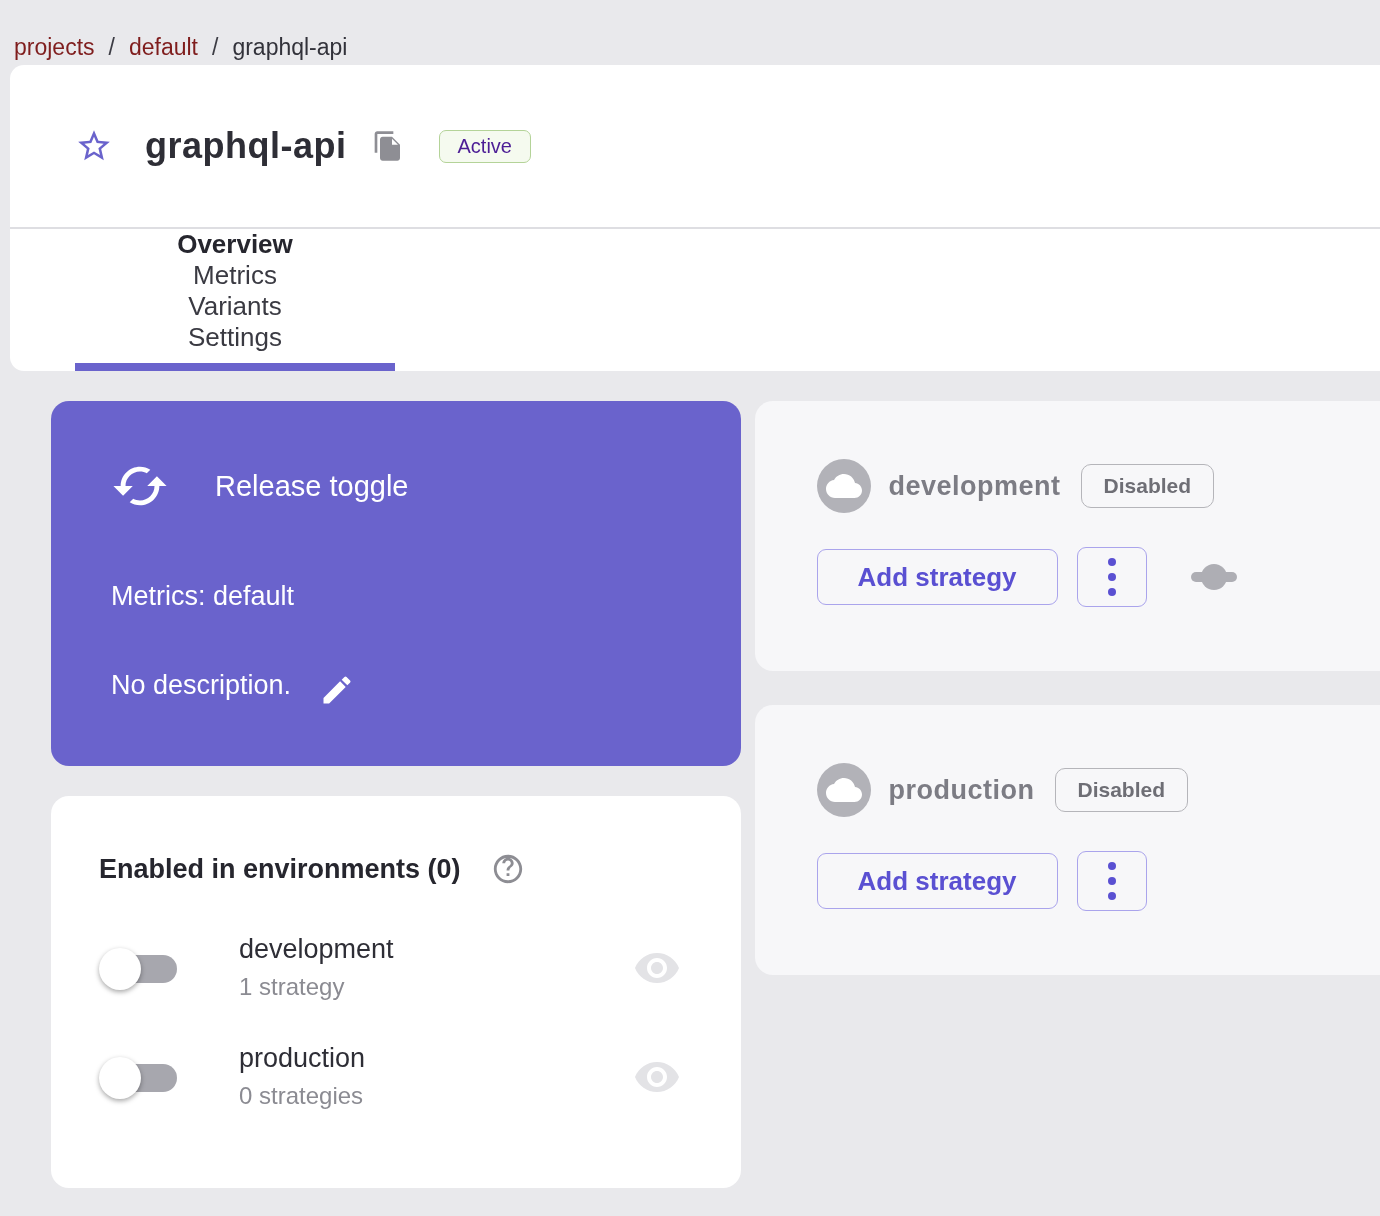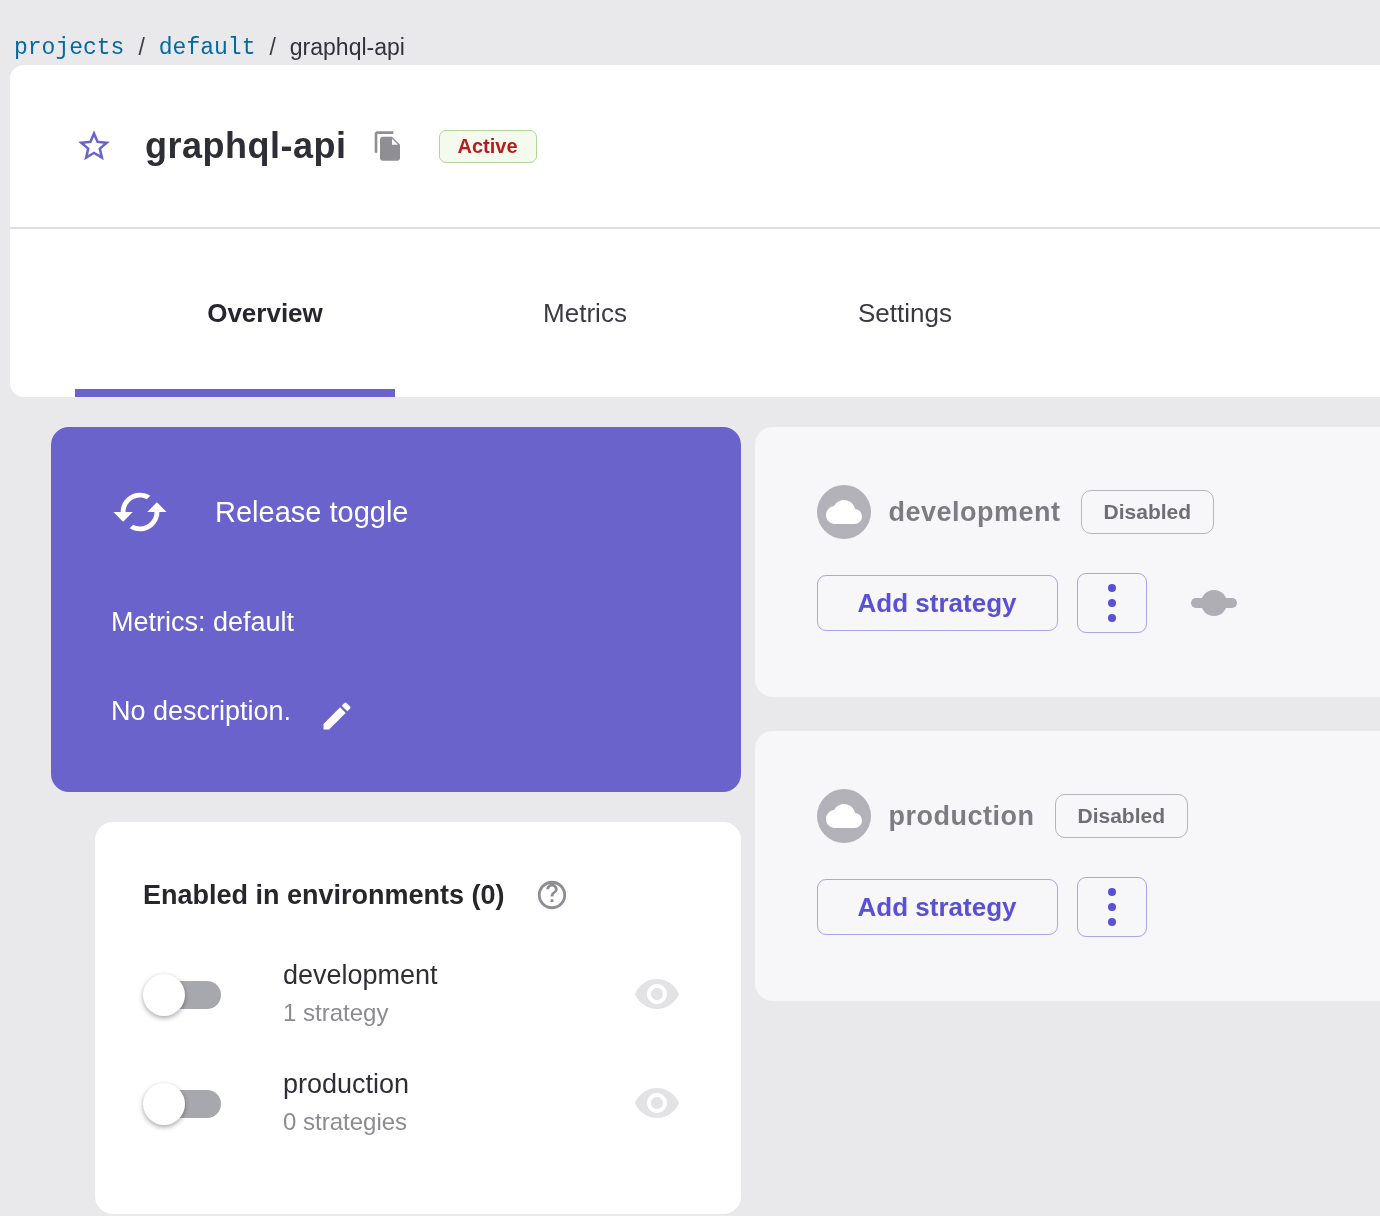--- a/index.html
+++ b/index.html
@@ -10,21 +10,21 @@
     color:#32323a;
   }
 
   
   .breadcrumb {
     padding:30px 0 0 14px;
     font-size:23px;
     display:flex; gap:14px; align-items:center;
     height:65px;
   }
-  .crumb-link { color:#0369a1; text-decoration:none; cursor:pointer;font-family:Liberation Mono, monospace; }
+  .crumb-link { color:#7f1d1d; text-decoration:none; cursor:pointer; }
   .crumb-sep  { color:#3c3c44; }
   .crumb-current { color:#32323a; }
 
   
   .header-card {
     margin-left:10px;
     width:1370px;
     background:#ffffff;
     border-radius:14px 0 0 14px;
   }
@@ -38,34 +38,35 @@
     font-size:36px;
     color:#2e2e36;
     margin-left:32px;
     letter-spacing:0.5px;
   }
   .copy-btn { margin-left:24px; width:34px; height:34px; display:flex; align-items:center; justify-content:center; cursor:pointer; }
   .status-badge {
     margin-left:34px;
     border:1.5px solid #b4d398;
     background:#f5faef;
-    color:#b91c1c;
-    font-size:20px; font-weight:bold;
+    color:#4c1d95;
+    font-size:20px; font-weight:normal;
     padding:4px 18px;
     border-radius:7px;
   }
   .header-divider { height:2px; background:#dedee2; }
 
   
   .tab-row {
-    height:168px;
+    height:142px;
     display:flex;
-    padding-left:95px;
+    padding-left:65px;
     position:relative;
     border-radius:0 0 0 14px;
+    flex-direction:column;
   }
   .tab {
     width:320px;
     display:flex; align-items:center; justify-content:center;
     font-size:26px;
     color:#3a3a42;
     cursor:pointer;
   }
   .tab.active { font-weight:bold; color:#26262e; }
   .tab-indicator {
@@ -101,21 +102,20 @@
   .overview-desc { font-size:27px; }
   .edit-btn { width:40px; height:40px; display:flex; align-items:center; justify-content:center; cursor:pointer; }
 
   
   .enabled-card {
     margin-top:30px;
     background:#ffffff;
     border-radius:18px;
     height:392px;
     padding:56px 44px 0 48px;
-    margin-left:44px;
   }
   .enabled-head { display:flex; align-items:center; gap:30px; }
   .enabled-title { font-size:27px; font-weight:bold; color:#26262e; }
   .help-btn { width:34px; height:34px; cursor:pointer; }
   .env-toggle-row {
     display:flex; align-items:center;
     margin-top:48px;
   }
   .env-toggle-row + .env-toggle-row { margin-top:42px; }
   .switch { position:relative; width:88px; height:52px; flex:0 0 auto; cursor:pointer; }
@@ -217,20 +217,21 @@
       <svg width="32" height="32" viewBox="0 0 24 24" fill="#8e8e94">
         <path d="M16 1H4c-1.1 0-2 .9-2 2v14h2V3h12V1zm-1 4H8c-1.1 0-2 .9-2 2v14c0 1.1.9 2 2 2h11c1.1 0 2-.9 2-2V11l-6-6zm0 7V6.5L19.5 11H15z"></path>
       </svg>
     </span>
     <span class="status-badge">Active</span>
   </div>
   <div class="header-divider"></div>
   <div class="tab-row">
     <div class="tab active">Overview</div>
     <div class="tab">Metrics</div>
+    <div class="tab">Variants</div>
     <div class="tab">Settings</div>
     <div class="tab-indicator"></div>
   </div>
 </section>
 
 <div class="main">
 
   <div class="col-left">
 
     <section class="overview-card">

